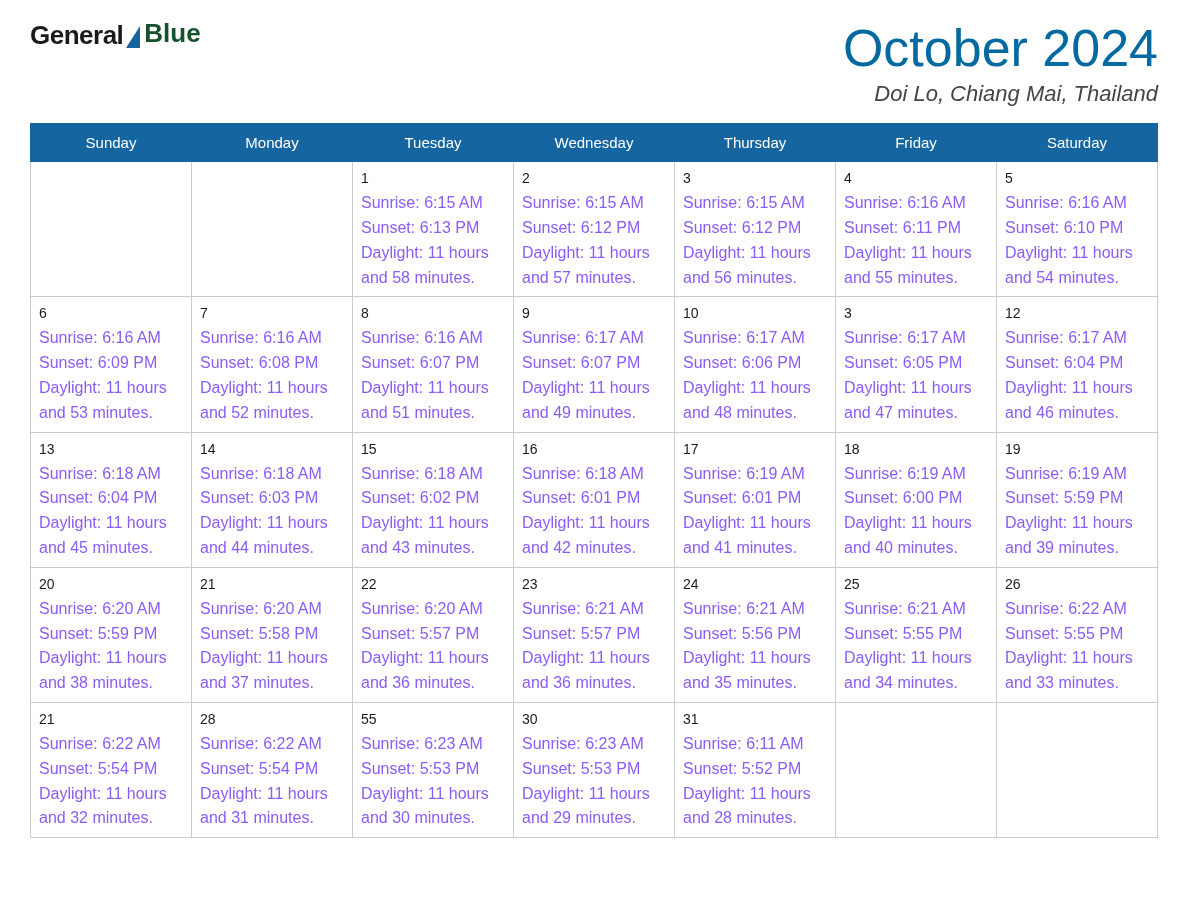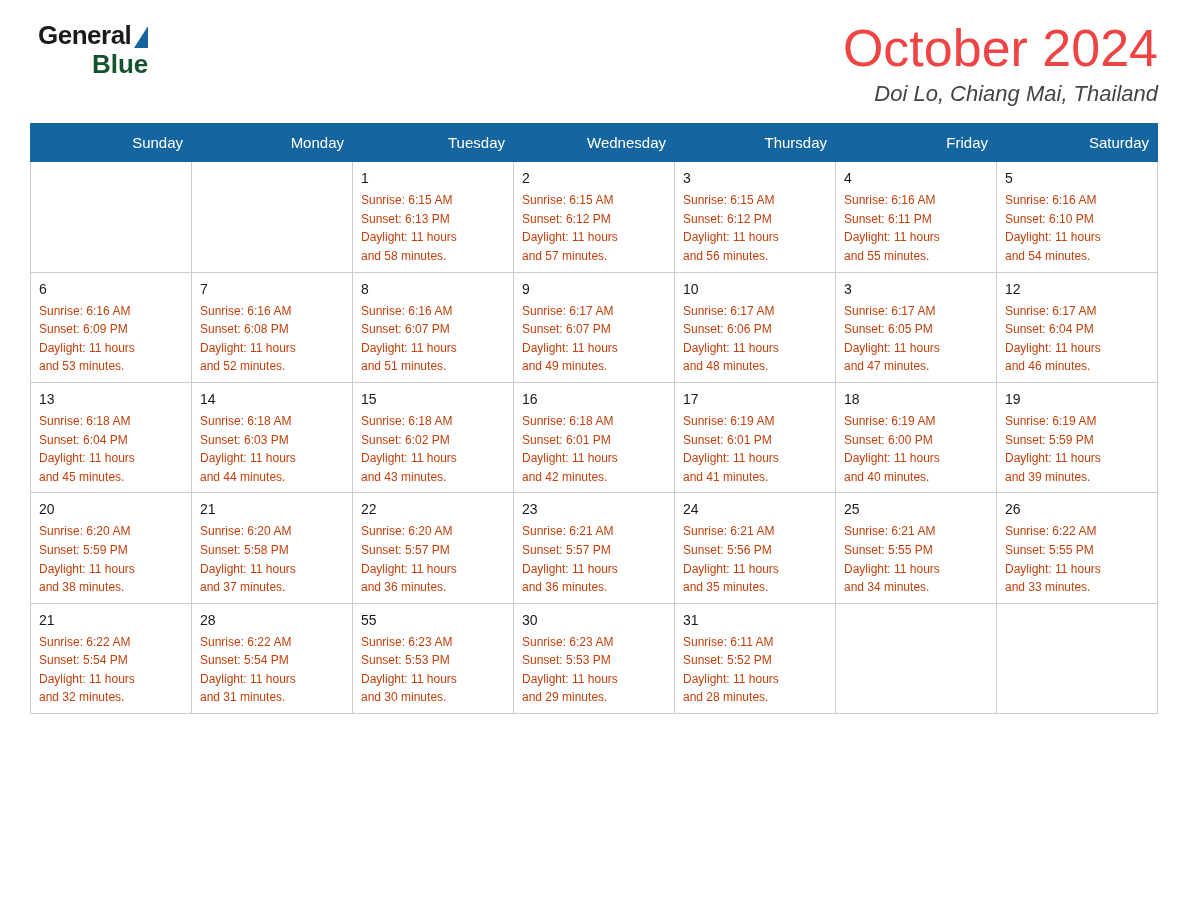--- a/index.html
+++ b/index.html
@@ -12,23 +12,22 @@
       padding: 20px 30px;
     }
     .header {
       display: flex;
       justify-content: space-between;
       align-items: flex-start;
       margin-bottom: 16px;
     }
     .logo {
       display: flex;
-      flex-direction: column;
-      align-items: flex-end;
-      margin-left: 8px;
+      flex-direction: row;
+      align-items: flex-start;
     }
     .logo-top {
       display: flex;
       align-items: center;
     }
     .logo-general {
       font-size: 26px;
       font-weight: bold;
       color: #1a1a1a;
       letter-spacing: -0.5px;
@@ -48,61 +47,61 @@
       color: #14532d;
       margin-top: -2px;
       margin-left: 4px;
     }
     .title-section {
       text-align: right;
     }
     .month-title {
       font-size: 52px;
       font-weight: 300;
-      color: #ef4444;
+      color: #0369a1;
       line-height: 1.1;
     }
     .location-title {
       font-size: 22px;
       color: #444;
       margin-top: 4px;
       font-style: italic;
     }
     table {
       width: 100%;
       border-collapse: collapse;
       table-layout: fixed;
     }
     thead th {
       background-color: #1565a0;
       color: #fff;
       padding: 10px 8px;
       font-size: 15px;
       font-weight: normal;
-      text-align: right;
+      text-align: center;
       border: 1px solid #1565a0;
     }
     tbody td {
       vertical-align: top;
       border: 1px solid #ccc;
       padding: 6px 8px;
       font-size: 12.5px;
       line-height: 1.5;
       height: 110px;
     }
     .day-number {
       font-size: 14px;
       font-weight: normal;
       color: #1a1a1a;
       display: block;
       margin-bottom: 2px;
     }
     .day-info {
-      color: #c2410c;
-      font-size: 12px;
+      color: #8b5cf6;
+      font-size: 16px;
       line-height: 1.55;
     }
     tbody tr:last-child td {
       height: 100px;
     }
   </style>
 </head>
 <body>
 
 <div class="header">

